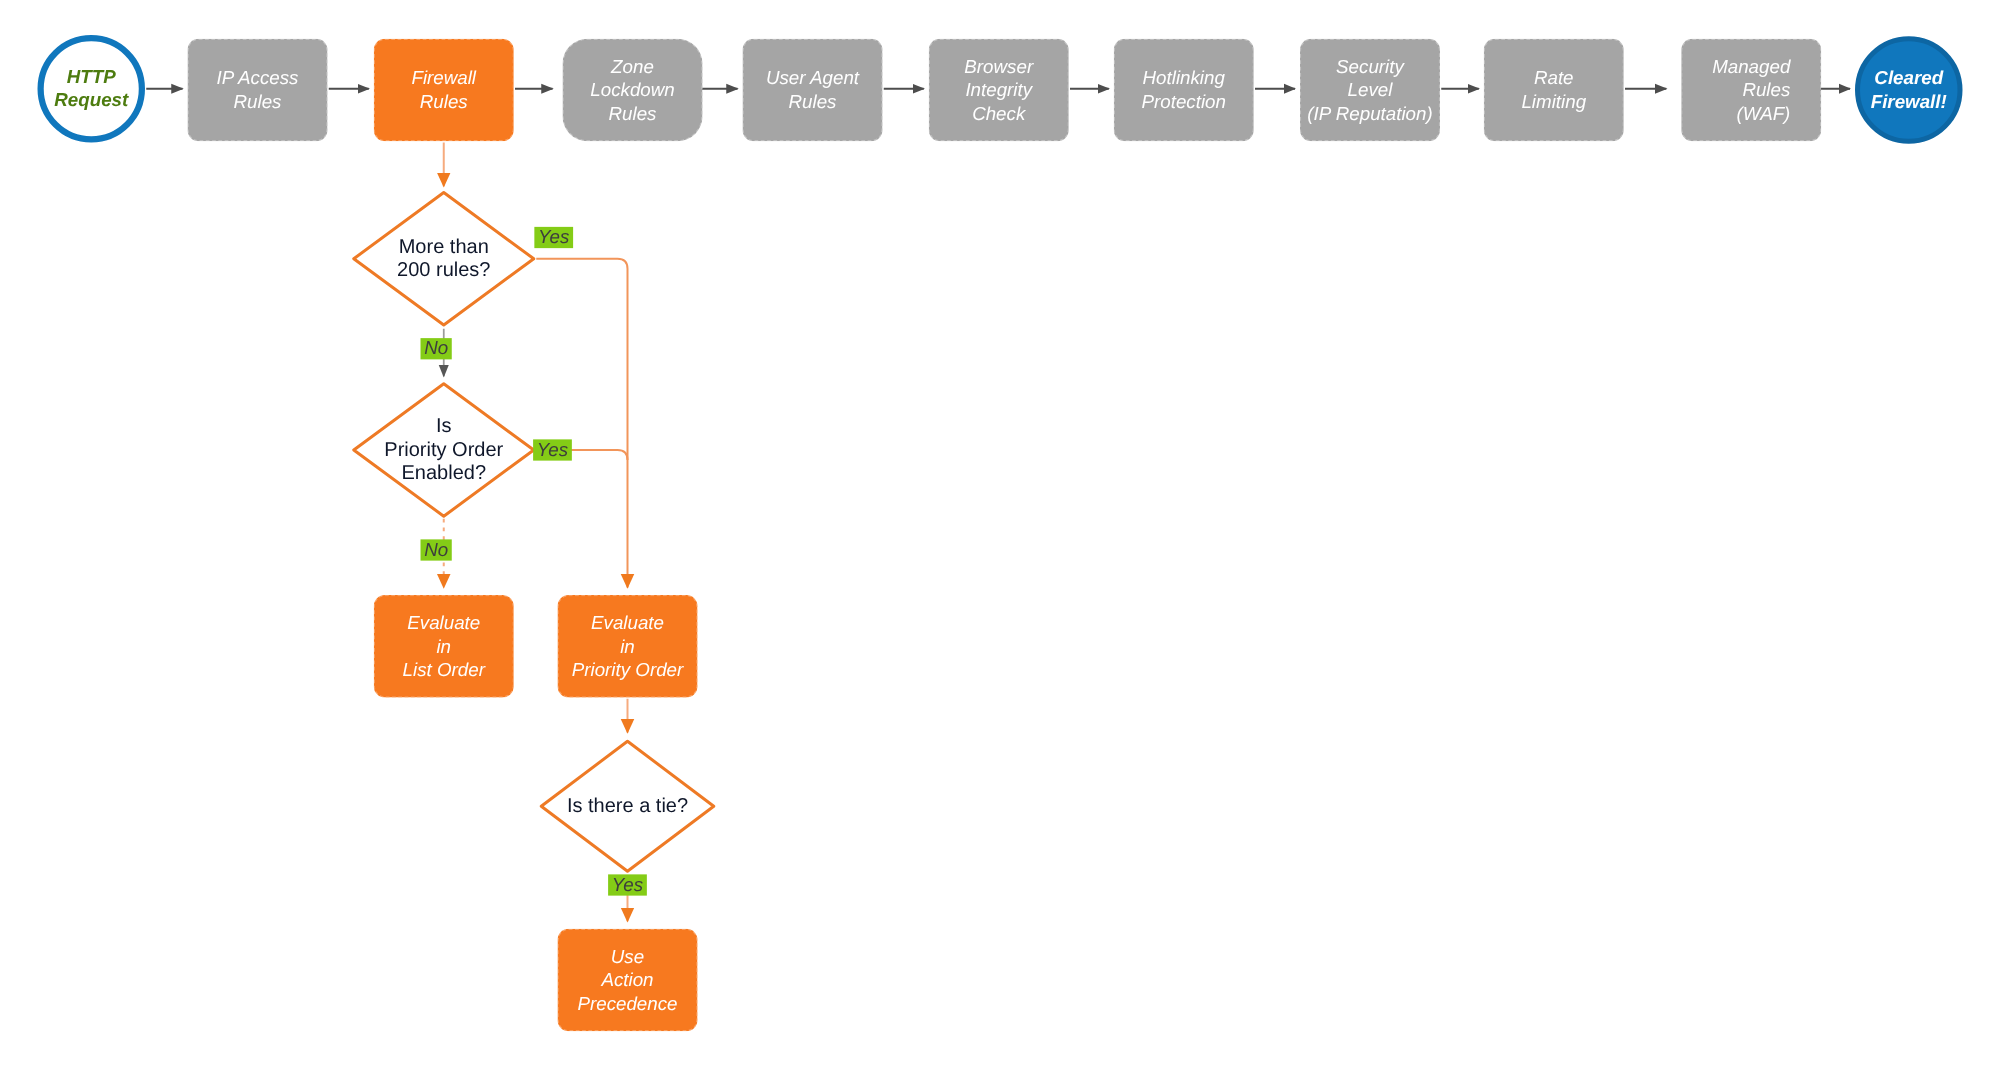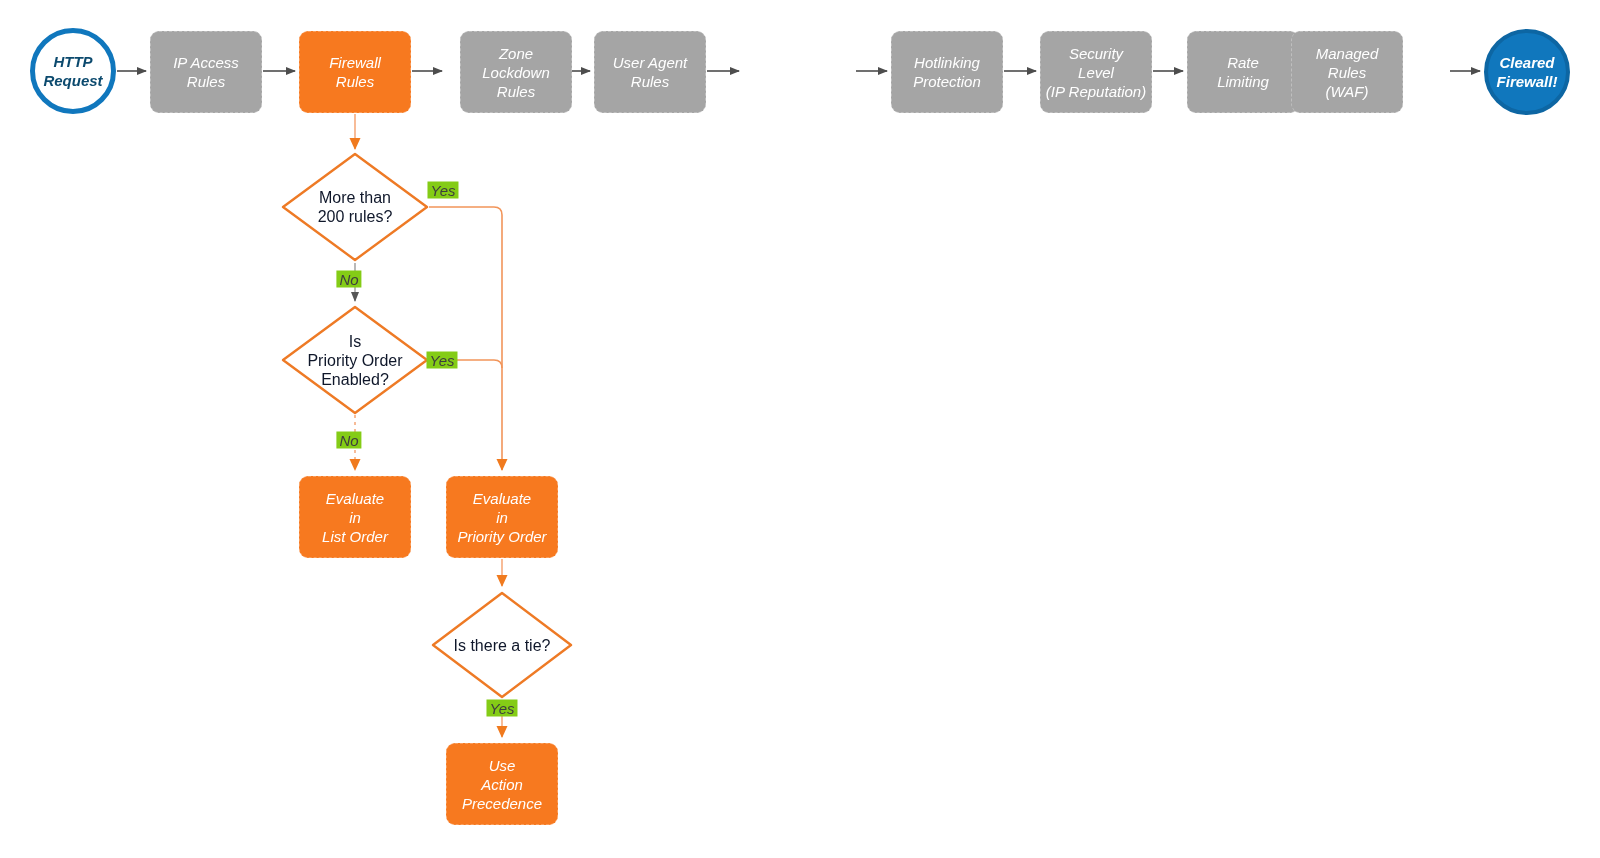--- a/index.html
+++ b/index.html
@@ -14,21 +14,21 @@
     display:flex;align-items:center;justify-content:center;text-align:center;
     color:#ffffff;font-style:italic;font-size:15px;line-height:19px;
   }
   .node-box.orange{background:#f7791f;border-color:#fa9e5c;}
   .lbl{white-space:pre-line;}
   .node-circle{
     position:absolute;width:86px;height:86px;border-radius:50%;box-sizing:border-box;
     display:flex;align-items:center;justify-content:center;text-align:center;
     font-weight:bold;font-style:italic;font-size:15px;line-height:19px;
   }
-  .node-circle.start{background:#ffffff;border:5px solid #1077bd;color:#0c4a6e;}
+  .node-circle.start{background:#ffffff;border:5px solid #1077bd;color:#4d7c0f;}
   .node-circle.end{background:#1077bd;border:4px solid #0d66a3;color:#ffffff;}
   .diamond{position:absolute;}
   .diamond svg{position:absolute;left:0;top:0;}
   .diamond .lbl{
     position:absolute;left:50%;top:50%;transform:translate(-50%,-50%);
     width:132px;text-align:center;color:#0f172a;font-size:16px;line-height:19px;
   }
   .edge-label{
     position:absolute;transform:translate(-50%,-50%);
     background:#84cc16;padding:0 3px;color:#3d3d3d;
@@ -91,43 +91,48 @@
   </div>
 
   <div class="node-box" style="left:150px;top:31px;">
     <span class="lbl">IP Access
 Rules</span>
   </div>
   <div class="node-box orange" style="left:299px;top:31px;">
     <span class="lbl">Firewall
 Rules</span>
   </div>
-  <div class="node-box" style="left:460px;top:31px;">
+  <div class="node-box" style="left:450px;top:31px;border-radius:20px;">
     <span class="lbl">Zone
 Lockdown
 Rules</span>
   </div>
   <div class="node-box" style="left:594px;top:31px;">
     <span class="lbl">User Agent
 Rules</span>
+  </div>
+  <div class="node-box" style="left:743px;top:31px;">
+    <span class="lbl">Browser
+Integrity
+Check</span>
   </div>
   <div class="node-box" style="left:891px;top:31px;">
     <span class="lbl">Hotlinking
 Protection</span>
   </div>
   <div class="node-box" style="left:1040px;top:31px;font-style:italic;">
     <span class="lbl">Security
 Level
 (IP Reputation)</span>
   </div>
   <div class="node-box" style="left:1187px;top:31px;font-style:italic;">
     <span class="lbl">Rate
 Limiting</span>
   </div>
-  <div class="node-box" style="left:1291px;top:31px;">
+  <div class="node-box" style="left:1345px;top:31px;text-align:right;">
     <span class="lbl">Managed
 Rules
 (WAF)</span>
   </div>
 
   <div class="diamond" style="left:280px;top:151px;width:150px;height:112px;">
     <svg width="150" height="112">
       <polygon points="75,3 147,56 75,109 3,56" fill="#ffffff" stroke="#ee7a25" stroke-width="2.4" stroke-linejoin="round"></polygon>
     </svg>
     <span class="lbl">More than

